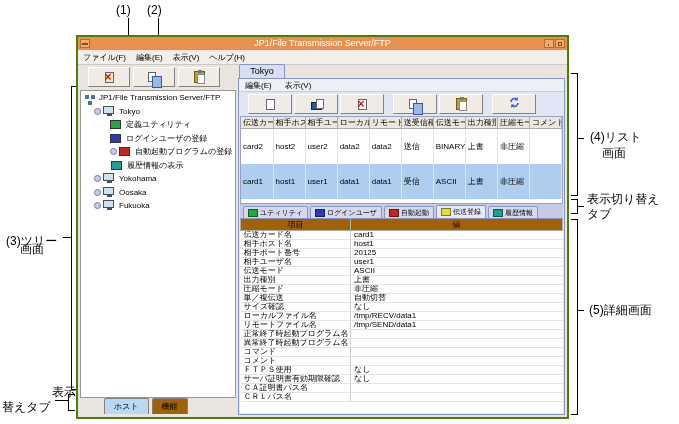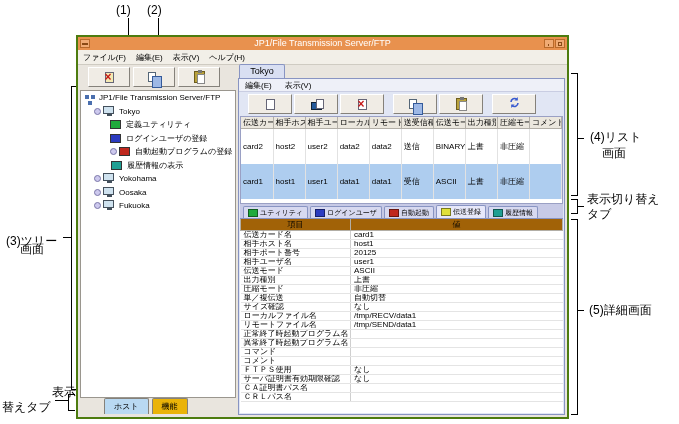--- a/index.html
+++ b/index.html
@@ -35,21 +35,21 @@
   .treepane { position:absolute; left:2px; top:28px; width:156px; bottom:2px; }
   .tree-box { position:absolute; top:25px; left:0; right:0; bottom:17px; background:#fff;
               border:1px solid #9a968e; overflow:hidden; }
   .tree-row { display:flex; align-items:center; height:13.5px; font-size:8px; white-space:nowrap; }
   .tree-row .lbl { padding:0 2px; }
   .tree-row .lbl.sel { background:#a9c9ec; }
   .handle { width:7px; height:7px; border:1px solid #7a76a8; border-radius:50%;
             background:#cdc9ee; margin-right:2px; flex:none; }
   .tree-tabs { position:absolute; bottom:0; left:16px; height:17px; display:flex; gap:3px;margin-left:8px; }
   .ttab { height:16px; padding:0 9px; font-size:8px; line-height:15px; border:1px solid #85817a;
-          border-bottom:none; background:#eab308; border-radius:2px 2px 0 0; }
+          border-bottom:none; background:#a16207; border-radius:2px 2px 0 0; }
   .ttab.sel { background:#b9d9f2; }
 
   
   .rightpane { position:absolute; left:160px; top:27px; right:2px; bottom:2px; }
   .tokyo-tab { position:absolute; left:1px; top:0; width:46px; height:15px; background:#d9dff2;
                border:1px solid #8894c2; border-bottom:none; font-size:9px; text-align:center;
                line-height:13px; border-radius:2px 2px 0 0; }
   .panel { position:absolute; left:0; top:14px; right:0; bottom:0; background:#e1e6f4;
            border:1px solid #8894c2; }
   .lmenu { position:absolute; top:0; left:0; right:0; height:13px; background:#eef0f8;

